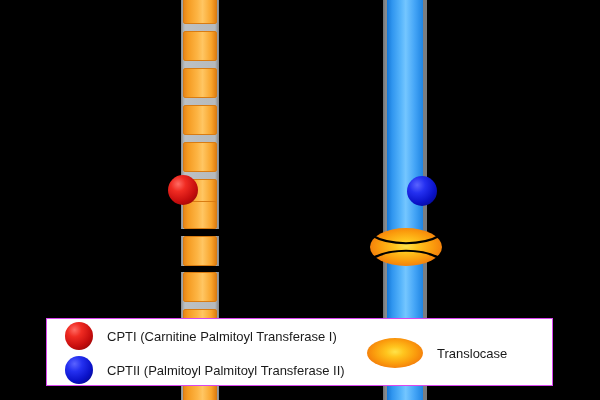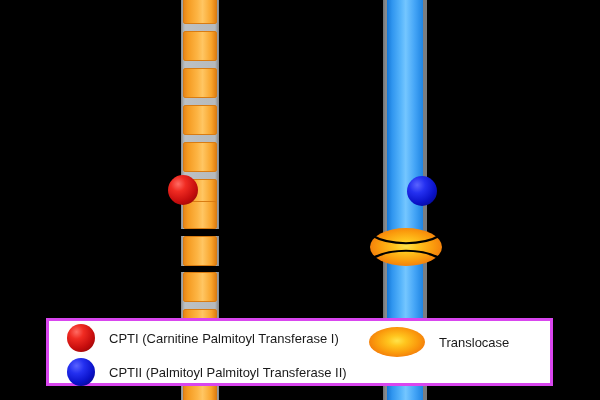--- a/index.html
+++ b/index.html
@@ -114,21 +114,21 @@
   #translocase svg { position: absolute; left: 0; top: 0; }
 
   
   #legend {
     position: absolute;
     left: 46px;
     top: 318px;
     width: 507px;
     height: 68px;
     background: #ffffff;
-    border: 3px solid #d946ef;
+    border: 1px solid #d946ef;
     box-sizing: border-box;
   }
   .legend-row {
     position: absolute;
     left: 0;
     width: 100%;
     height: 34px;
     display: flex;
     align-items: center;
   }
@@ -155,21 +155,21 @@
     flex: 0 0 auto;
     background: radial-gradient(ellipse at 50% 46%,
         #ffe34a 0%, #ffc51e 22%, #fb9d0d 52%, #f2780a 78%, #dd5e05 100%);
   }
   .legend-label {
     margin-left: 14px;
     font-size: 13px;
     color: #1a1a1a;
     white-space: nowrap;
   }
-  #legend-right-col { position: absolute; left: 320px; top: 4px; height: 34px; display: flex; align-items: center; }
+  #legend-right-col { position: absolute; left: 320px; top: 17px; height: 34px; display: flex; align-items: center; }
 </style>
 </head>
 <body>
 
 <div id="stage">
 
   <div id="outer-membrane">
     <div class="rail"></div>
     <div class="seg" style="top:-6px;height:30px;"></div>
     <div class="seg" style="top:31px;height:30px;"></div>

